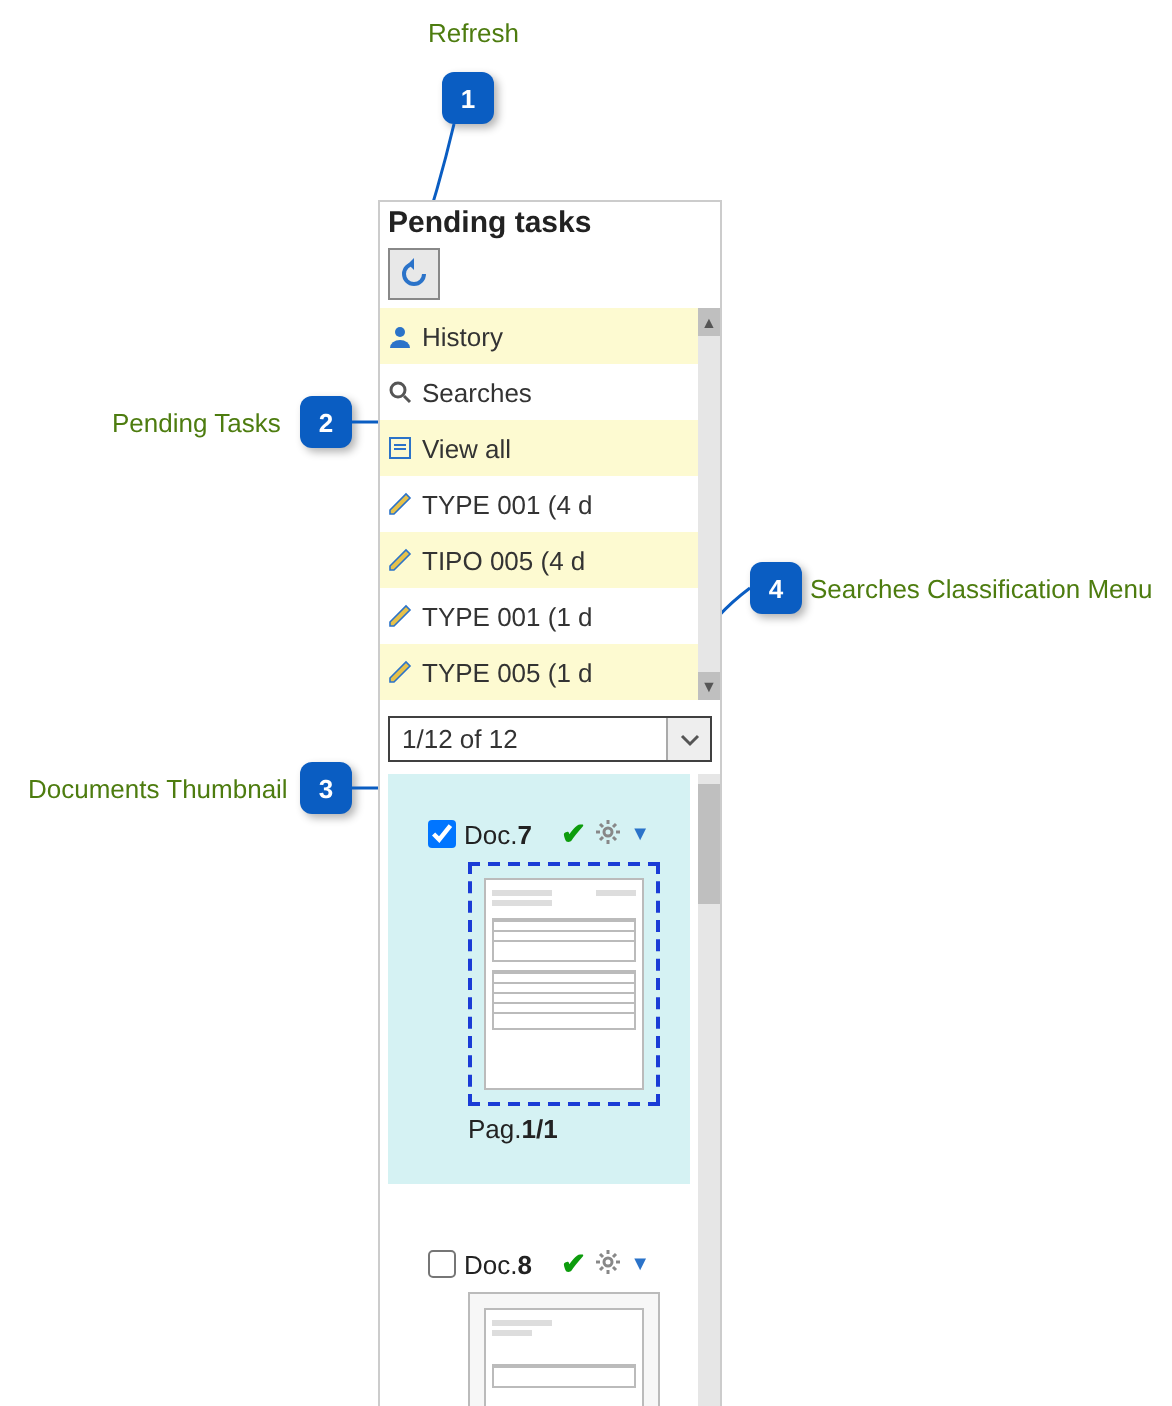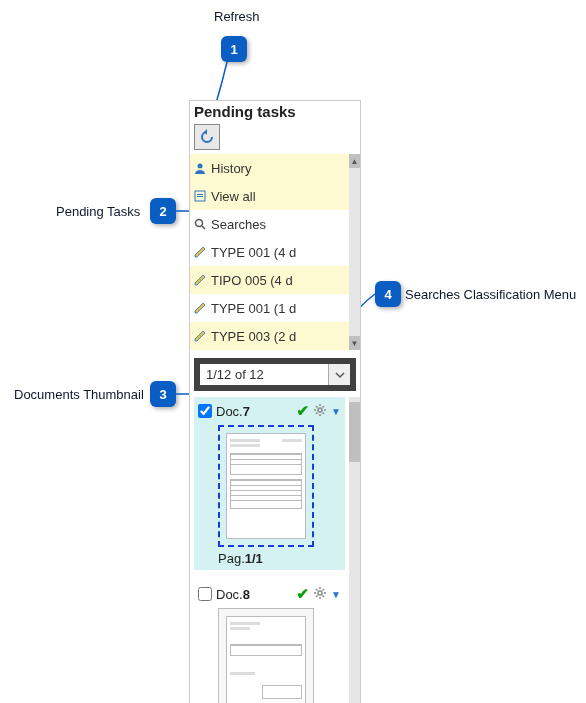--- a/index.html
+++ b/index.html
@@ -78,38 +78,38 @@
     position: absolute;
     right: -11px;
     bottom: 0;
     width: 11px;
     height: 14px;
     background: #bfbfbf;
     display:flex;align-items:center;justify-content:center;font-size:8px;color:#555;
   }
   .nav-bar {
     display: flex;
-    border: 6px solid #404040;
+    border: 1px solid #404040;
     margin: 8px 4px 6px 4px;
   }
   .nav-text {
     flex: 1;
     padding: 3px 6px;
     color: #333;
   }
   .nav-drop {
     width: 22px;
     border-left: 1px solid #aaa;
     background: #eee;
     display:flex;align-items:center;justify-content:center;
     cursor: pointer;
   }
   .doc-card {
     margin: 2px 4px 10px 4px;
-    padding: 4px;
+    padding: 20px;
   }
   .doc-card.selected { background: #d5f2f3; }
   .doc-head {
     display: flex;
     align-items: center;
     gap: 4px;
     height: 20px;
   }
   .doc-head input[type="checkbox"] {
     width: 14px; height: 14px; margin:0;
@@ -166,21 +166,21 @@
     top:5px;
     height:60px;
     background:#bfbfbf;
   }
   .docs-area { position:relative; }
 
   
   .anno-label {
     position: absolute;
     font-size: 13px;
-    color: #0f172a;
+    color: #4d7c0f;
   }
   .anno-num {
     position: absolute;
     width: 26px;
     height: 26px;
     border-radius: 6px;
     background: #0a5dc2;
     color: #fff;
     font-weight: bold;
     font-size: 13px;
@@ -233,41 +233,41 @@
 
     <div class="list-row alt">
       <span class="row-icon">
         <svg width="12" height="12" viewBox="0 0 12 12">
             <circle cx="6" cy="4" r="2.5" fill="#2b73c9"></circle>
             <path d="M1 12 a5 4 0 0 1 10 0 z" fill="#2b73c9"></path>
           </svg>
       </span>
       <span class="row-text">History</span>
     </div>
+    <div class="list-row">
+      <span class="row-icon">
+        <svg width="12" height="12" viewBox="0 0 12 12">
+            <circle cx="5" cy="5" r="3.5" stroke="#555" stroke-width="1.5" fill="none"></circle>
+            <line x1="8" y1="8" x2="11" y2="11" stroke="#555" stroke-width="1.5"></line>
+          </svg>
+      </span>
+      <span class="row-text">Searches</span>
+    </div>
     <div class="list-row alt">
       <span class="row-icon">
         <svg width="12" height="12" viewBox="0 0 12 12">
             <rect x="1" y="1" width="10" height="10" stroke="#2b73c9" fill="none"></rect>
             <rect x="3" y="4" width="6" height="1" fill="#2b73c9"></rect>
             <rect x="3" y="6" width="6" height="1" fill="#2b73c9"></rect>
           </svg>
       </span>
       <span class="row-text">View all</span>
     </div>
     <div class="list-row">
       <span class="row-icon">
-        <svg width="12" height="12" viewBox="0 0 12 12">
-            <circle cx="5" cy="5" r="3.5" stroke="#555" stroke-width="1.5" fill="none"></circle>
-            <line x1="8" y1="8" x2="11" y2="11" stroke="#555" stroke-width="1.5"></line>
-          </svg>
-      </span>
-      <span class="row-text">Searches</span>
-    </div>
-    <div class="list-row">
-      <span class="row-icon">
         <svg class="pencil" viewBox="0 0 14 14">
             <path d="M2 12 L4 12 L12 4 L10 2 L2 10 Z" fill="#e6c14a" stroke="#2b73c9" stroke-width="0.8"></path>
           </svg>
       </span>
       <span class="row-text">TYPE 001 (4 d</span>
     </div>
     <div class="list-row alt">
       <span class="row-icon">
         <svg class="pencil" viewBox="0 0 14 14">
             <path d="M2 12 L4 12 L12 4 L10 2 L2 10 Z" fill="#e6c14a" stroke="#2b73c9" stroke-width="0.8"></path>
@@ -282,21 +282,21 @@
           </svg>
       </span>
       <span class="row-text">TYPE 001 (1 d</span>
     </div>
     <div class="list-row alt">
       <span class="row-icon">
         <svg class="pencil" viewBox="0 0 14 14">
             <path d="M2 12 L4 12 L12 4 L10 2 L2 10 Z" fill="#e6c14a" stroke="#2b73c9" stroke-width="0.8"></path>
           </svg>
       </span>
-      <span class="row-text">TYPE 003 (2 d</span>
+      <span class="row-text">TYPE 005 (1 d</span>
     </div>
   </div>
 
   <div class="nav-bar">
     <div class="nav-text">1/12 of 12</div>
     <div class="nav-drop">
       <svg width="10" height="10" viewBox="0 0 10 10">
           <path d="M1 3 L5 7 L9 3" stroke="#555" stroke-width="1.5" fill="none"></path>
         </svg>
     </div>

